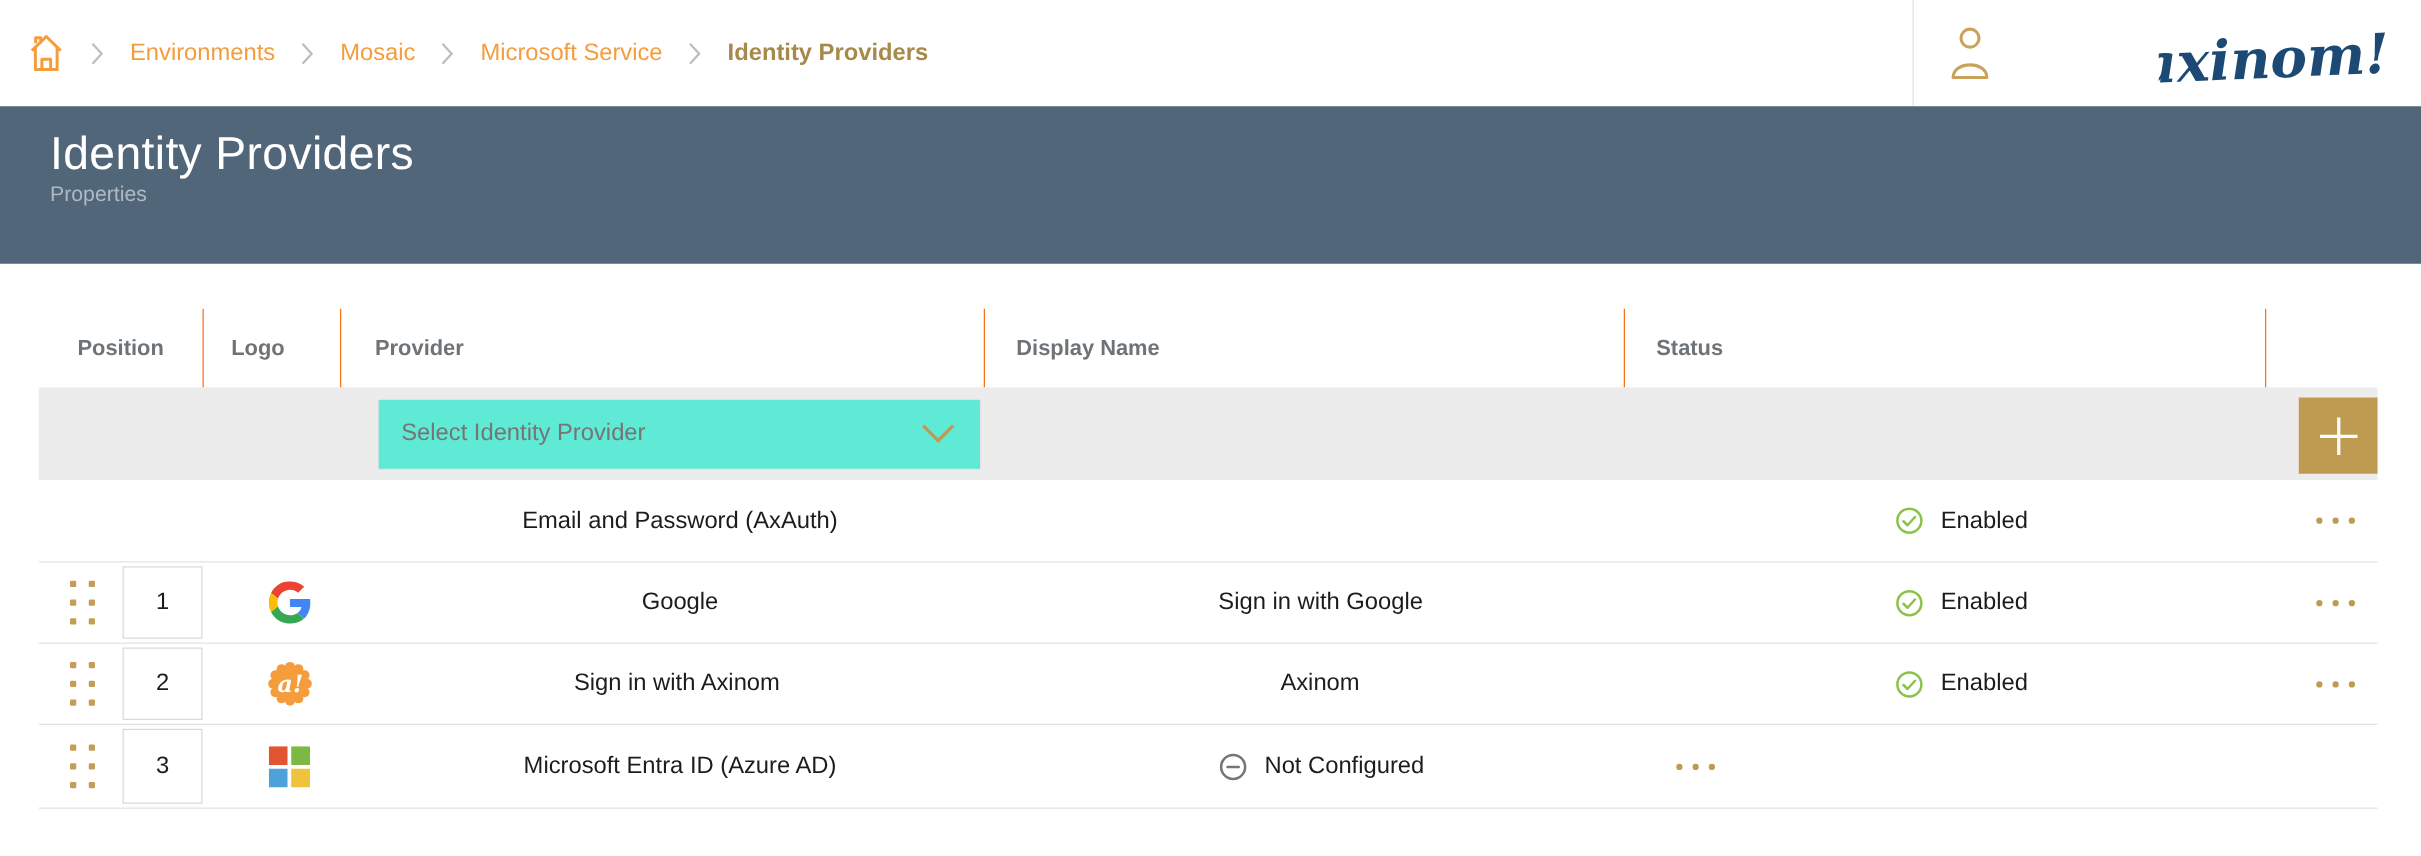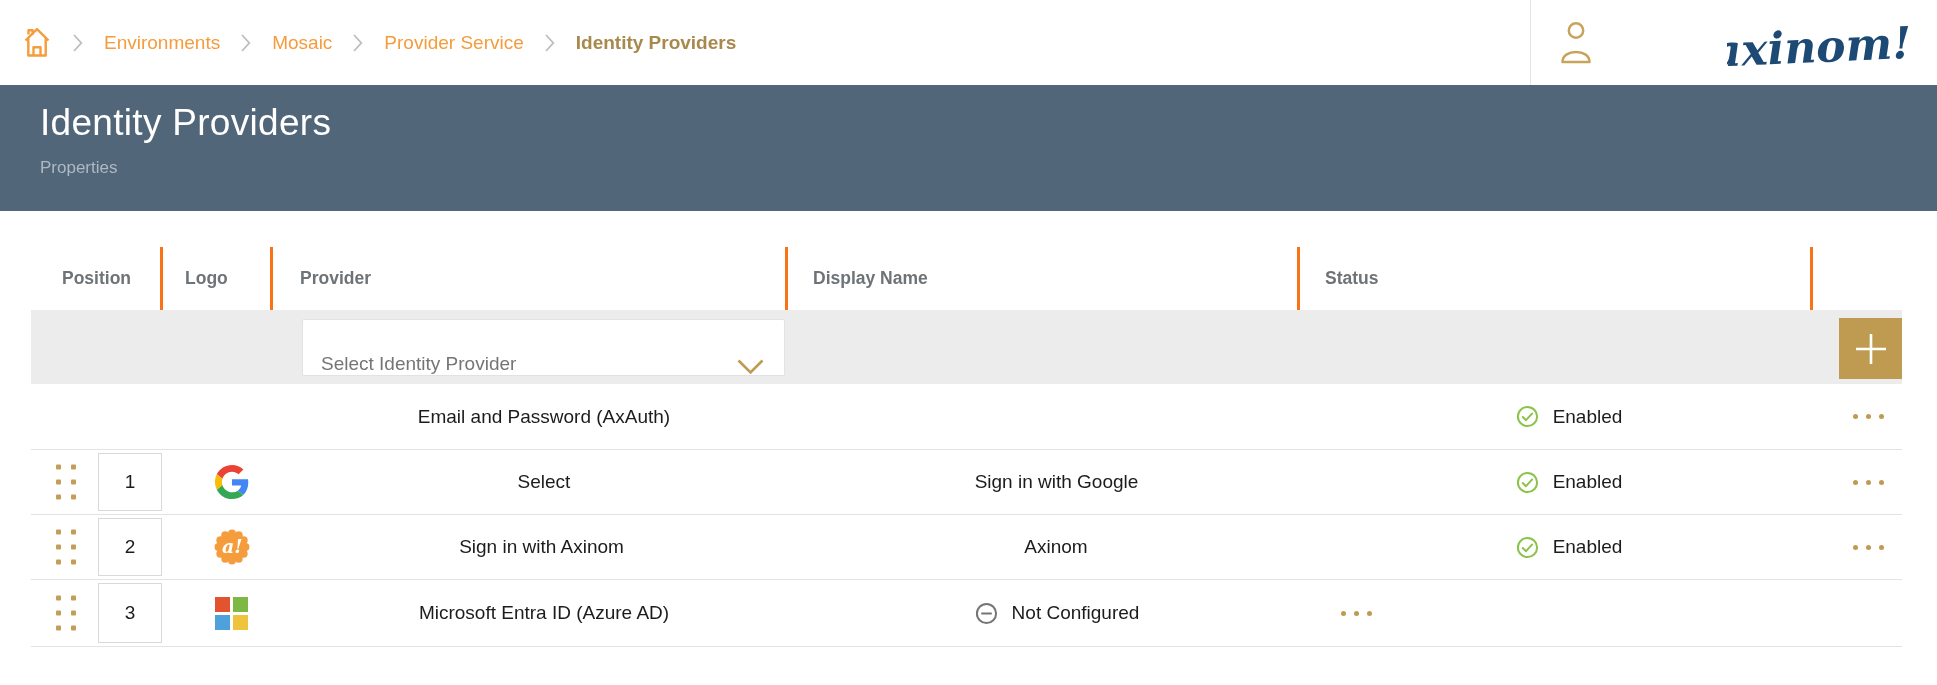--- a/index.html
+++ b/index.html
@@ -13,36 +13,36 @@
   .crumb-link { font-size:19px; color:#F59C3C; text-decoration:none; cursor:pointer; }
   .crumb-current { font-size:19px; color:#A8894C; font-weight:bold; }
   .crumb-sep { display:flex; align-items:center; }
   .topbar-divider { position:absolute; left:1530px; top:0; height:85px; width:1px; background:#e4e4e4; }
   .user-icon-wrap { position:absolute; left:1558px; top:20px; width:36px; height:46px; cursor:pointer; }
   .brand { position:absolute; right:20px; top:12px; }
 
   
   .page-header { position:absolute; top:85px; left:0; width:100%; height:126px; background:#516679; padding:15px 0 0 40px; }
   .page-title { color:#ffffff; font-size:37px; font-weight:400; letter-spacing:.3px; line-height:1.25; }
-  .page-subtitle { margin-top:12px; color:#AEB9C3; font-size:17px; }
+  .page-subtitle { margin-top:0; color:#AEB9C3; font-size:17px; }
 
   
   .table { position:absolute; left:31px; top:247px; width:1871px; }
   .thead { display:flex; height:63px; align-items:stretch; }
-  .th { display:flex; align-items:center; font-size:17.5px; font-weight:bold; color:#6E7377; border-right:3px solid #f97316; }
+  .th { display:flex; align-items:center; font-size:17.5px; font-weight:bold; color:#6E7377; border-right:1px solid #f97316; }
   .th:last-child { border-right:none; }
   .c1 { width:132px; } .c2 { width:110px; } .c3 { width:515px; }
   .c4 { width:512px; } .c5 { width:513px; } .c6 { width:89px; }
   .th.c1 { padding-left:31px; } .th.c2 { padding-left:22px; } .th.c3 { padding-left:27px; }
   .th.c4 { padding-left:25px; } .th.c5 { padding-left:25px; }
 
   
   .add-row { position:relative; height:74px; background:#ECECEC; display:flex; align-items:center; }
-  .select-box { margin-left:271px; width:483px; height:57px; background:#ffffff; border:1px solid #E2E2E2;
-                border-radius:2px; display:flex; align-items:flex-end; justify-content:space-between;
+  .select-box { margin-left:271px; width:483px; height:57px; background:#5eead4; border:1px solid #E2E2E2;
+                border-radius:2px; display:flex; align-items:center; justify-content:space-between;
                 padding:0 20px 0 18px; cursor:pointer; }
   .select-box .placeholder { font-size:19px; color:#757575; }
   .add-btn { position:absolute; right:0; top:8px; width:63px; height:61px; background:#BF9B51; border:none;
              display:flex; align-items:center; justify-content:center; cursor:pointer; }
 
   
   .row { position:relative; display:flex; align-items:center; height:65px; border-bottom:1px solid #E3E3E3; cursor:pointer; }
   .row.first { height:66px; } .row.last { height:67px; }
   .cell { display:flex; align-items:center; height:100%;justify-content:center; }
   .cell.c3 { padding-left:27px; } .cell.c4 { padding-left:25px; } .cell.c5 { padding-left:25px; }
@@ -86,21 +86,21 @@
         <svg width="10" height="18" viewBox="0 0 10 18" fill="none" stroke="#BDBDBD" stroke-width="1.8">
             <polyline points="1,1 8.3,9 1,17"></polyline>
           </svg>
       </span>
       <a class="crumb-link">Mosaic</a>
       <span class="crumb-sep">
         <svg width="10" height="18" viewBox="0 0 10 18" fill="none" stroke="#BDBDBD" stroke-width="1.8">
             <polyline points="1,1 8.3,9 1,17"></polyline>
           </svg>
       </span>
-      <a class="crumb-link">Provider Service</a>
+      <a class="crumb-link">Microsoft Service</a>
       <span class="crumb-sep">
         <svg width="10" height="18" viewBox="0 0 10 18" fill="none" stroke="#BDBDBD" stroke-width="1.8">
             <polyline points="1,1 8.3,9 1,17"></polyline>
           </svg>
       </span>
       <span class="crumb-current">Identity Providers</span>
     </nav>
 
     <div class="topbar-divider"></div>
 
@@ -198,21 +198,21 @@
         <span>
           <svg width="34" height="34" viewBox="0 0 48 48">
             <path fill="#EA4335" d="M24 9.5c3.54 0 6.71 1.22 9.21 3.6l6.85-6.85C35.9 2.38 30.47 0 24 0 14.62 0 6.51 5.38 2.56 13.22l7.98 6.19C12.43 13.72 17.74 9.5 24 9.5z"></path>
             <path fill="#4285F4" d="M46.98 24.55c0-1.57-.15-3.09-.38-4.55H24v9.02h12.94c-.58 2.96-2.26 5.48-4.78 7.18l7.73 6c4.51-4.18 7.09-10.36 7.09-17.65z"></path>
             <path fill="#FBBC05" d="M10.53 28.59c-.48-1.45-.76-2.99-.76-4.59s.27-3.14.76-4.59l-7.98-6.19C.92 16.46 0 20.12 0 24c0 3.88.92 7.54 2.56 10.78l7.97-6.19z"></path>
             <path fill="#34A853" d="M24 48c6.48 0 11.93-2.13 15.89-5.81l-7.73-6c-2.15 1.45-4.92 2.3-8.16 2.3-6.26 0-11.57-4.22-13.47-9.91l-7.98 6.19C6.51 42.62 14.62 48 24 48z"></path>
           </svg>
         </span>
       </div>
       <div class="cell c3">
-        <span class="cell-text">Select</span>
+        <span class="cell-text">Google</span>
       </div>
       <div class="cell c4">
         <span class="cell-text">Sign in with Google</span>
       </div>
       <div class="cell c5">
         <span class="status-wrap">
           <span>
             <svg width="23" height="23" viewBox="0 0 23 23" fill="none" stroke="#8BC34A" stroke-width="2">
                 <circle cx="11.5" cy="11.5" r="9.6"></circle>
                 <polyline points="6.8,12 10,15.2 16,8.6" stroke-linecap="round" stroke-linejoin="round"></polyline>

